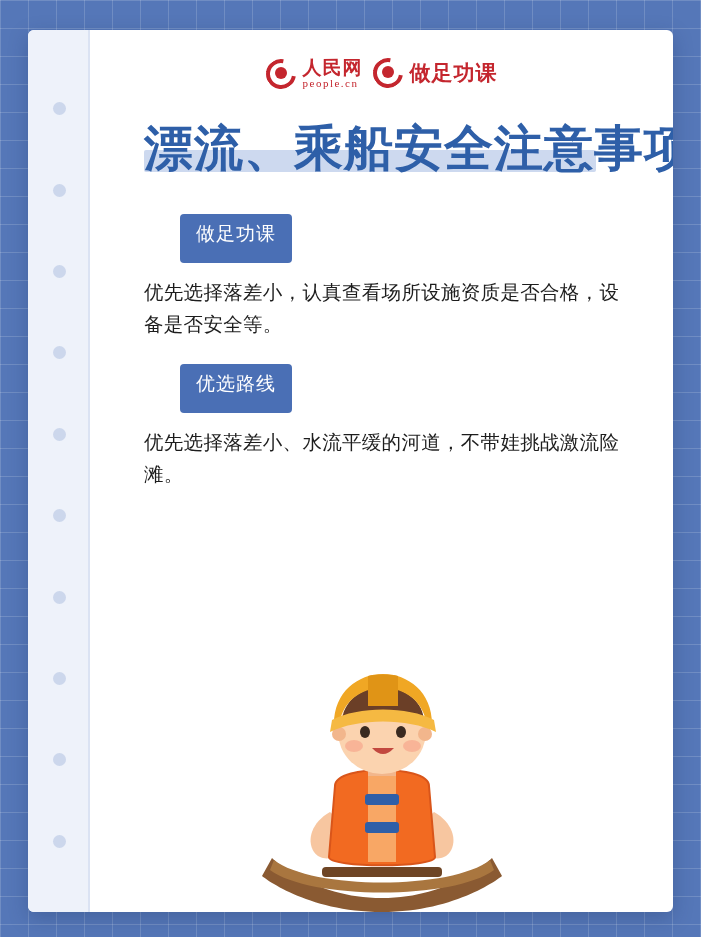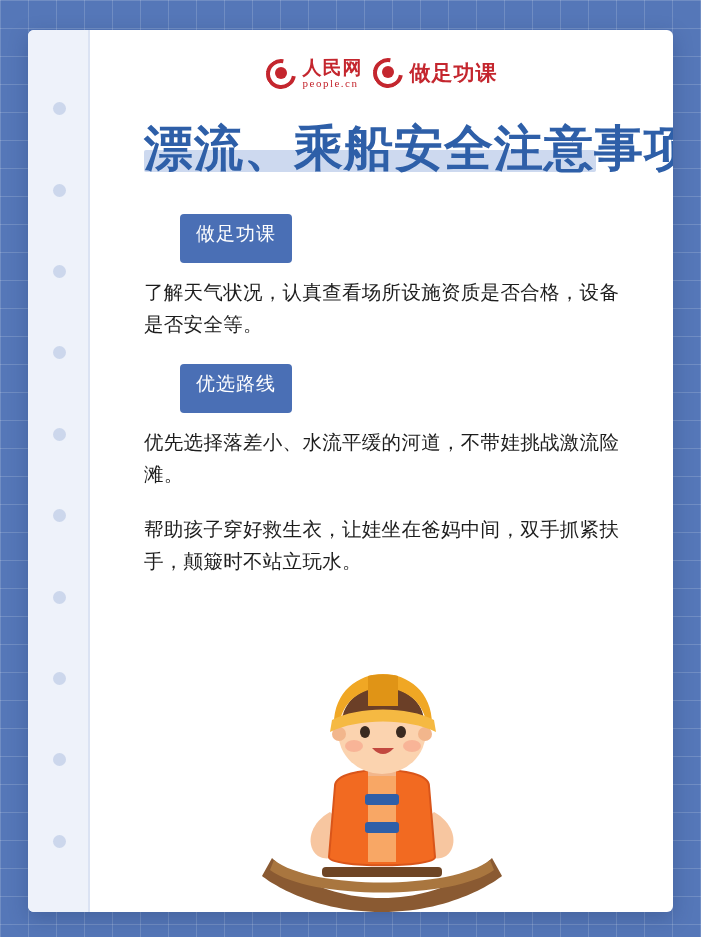--- a/index.html
+++ b/index.html
@@ -230,30 +230,29 @@
 
     <div class="title-wrap">
       <div class="title-hl"></div>
       <h1 class="poster-title">漂流、乘船安全注意事项</h1>
     </div>
 
     <div class="sections">
 
       <div class="section">
         <span class="sec-badge">做足功课</span>
-        <p class="sec-body">了解天气状况，认真查看场所设施资质是否合格，设备是否安全等。</p>
+        <p class="sec-body">优先选择落差小，认真查看场所设施资质是否合格，设备是否安全等。</p>
       </div>
 
       <div class="section">
         <span class="sec-badge">优选路线</span>
         <p class="sec-body">优先选择落差小、水流平缓的河道，不带娃挑战激流险滩。</p>
       </div>
 
       <div class="section">
-        <p class="sec-body">帮助孩子穿好救生衣，让娃坐在爸妈中间，双手抓紧扶手，颠簸时不站立玩水。</p>
       </div>
 
     </div>
   </div>
 
   <div class="illus">
     <svg width="360" height="250" viewBox="0 0 360 250" xmlns="http://www.w3.org/2000/svg">
 
       <g>
 

